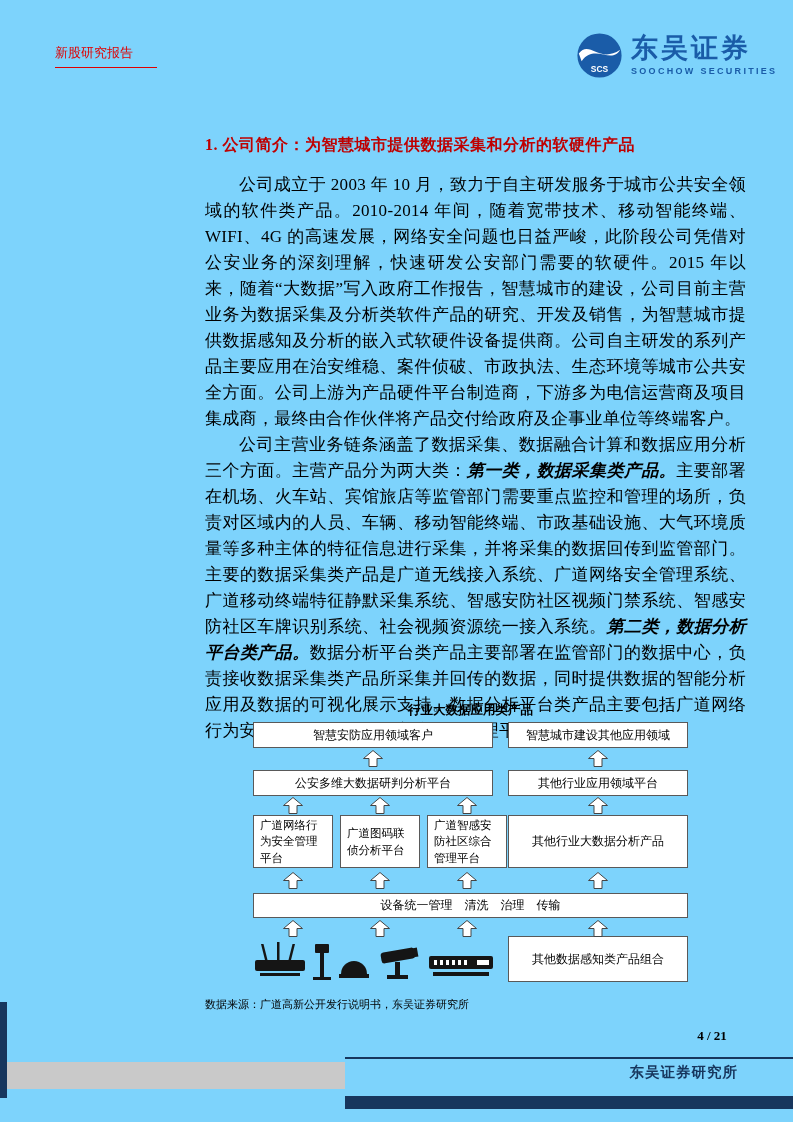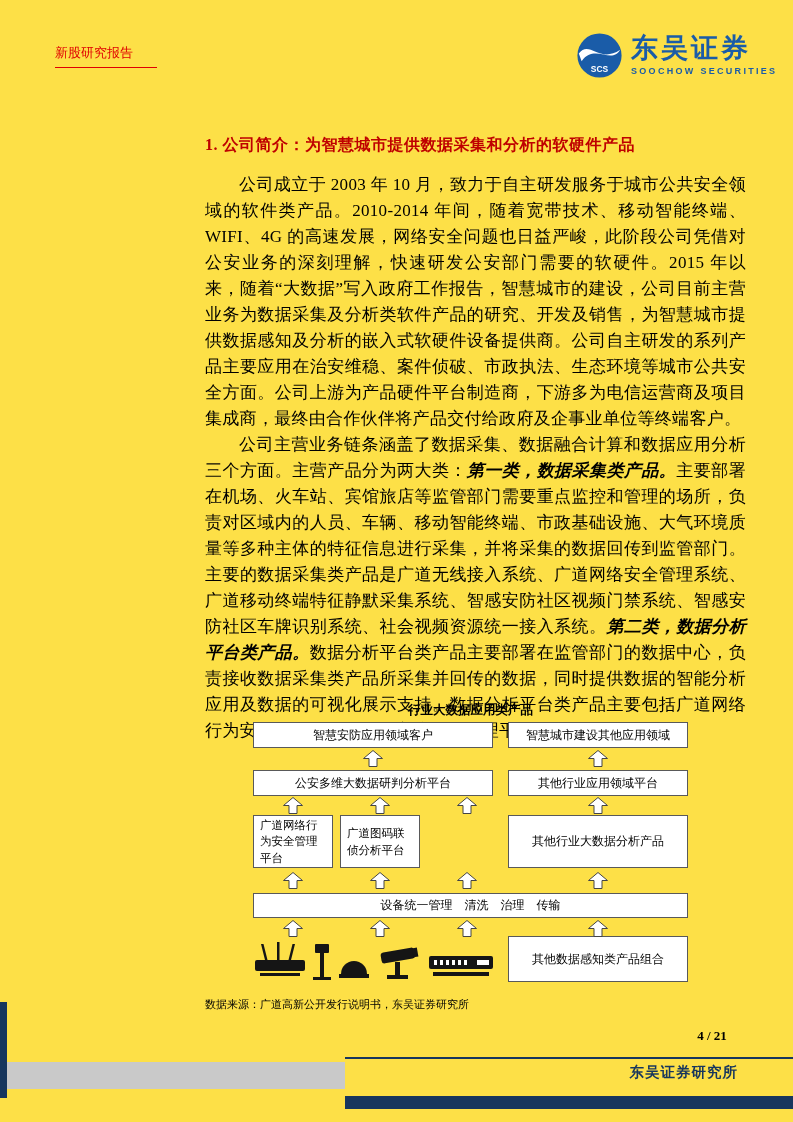--- a/index.html
+++ b/index.html
@@ -1,16 +1,16 @@
 <!DOCTYPE html>
 <html><head>
 <meta charset="utf-8">
 <style>
   html,body{margin:0;padding:0;background:#fff;}
-  .page{position:relative;width:793px;height:1122px;background:#fde047;overflow:hidden;
+  .page{position:relative;width:793px;height:1122px;background:#7dd3fc;overflow:hidden;
         font-family:"Liberation Serif",serif;color:#000;}
 
   
   .report-type{position:absolute;left:55px;top:44px;font-size:13px;color:#e00000;
                padding:0 24px 5px 0;border-bottom:1px solid #e00000;}
   .logo{position:absolute;left:576px;top:32px;display:flex;align-items:center;gap:8px;}
   .logo-icon{width:47px;height:47px;display:block;}
   .brand-cn{font-family:"Liberation Sans",sans-serif;font-size:27px;font-weight:bold;
             color:#1a5ca8;letter-spacing:3px;line-height:1;}
   .brand-en{font-family:"Liberation Sans",sans-serif;font-size:9px;font-weight:bold;
@@ -91,20 +91,21 @@
     <div class="diagram-title">行业大数据应用类产品</div>
 
     <div class="dbox" id="r1a">智慧安防应用领域客户</div>
     <div class="dbox" id="r1b">智慧城市建设其他应用领域</div>
 
     <div class="dbox" id="r2a">公安多维大数据研判分析平台</div>
     <div class="dbox" id="r2b">其他行业应用领域平台</div>
 
     <div class="dbox" id="r3a">广道网络行为安全管理平台</div>
     <div class="dbox" id="r3b">广道图码联侦分析平台</div>
+    <div class="dbox" id="r3c">广道智感安防社区综合管理平台</div>
     <div class="dbox" id="r4">设备统一管理    清洗    治理    传输</div>
 
     <div class="dbox" id="r3d">其他行业大数据分析产品</div>
 
     <svg class="devices" viewBox="0 0 245 50">
       <g fill="#151515">
         <path d="M12 22 L8 6 L10.5 6 L14.5 22 Z"></path>
         <rect x="24" y="4" width="2.5" height="18"></rect>
         <path d="M38 22 L42 6 L39.5 6 L35.5 22 Z"></path>
         <rect x="2" y="22" width="50" height="11" rx="2"></rect>

